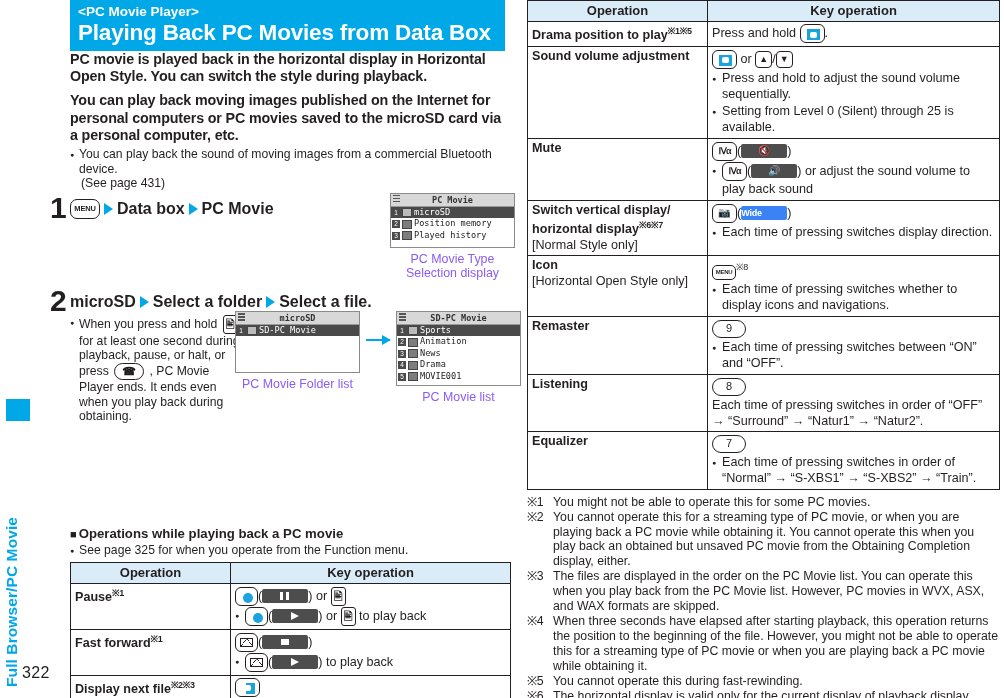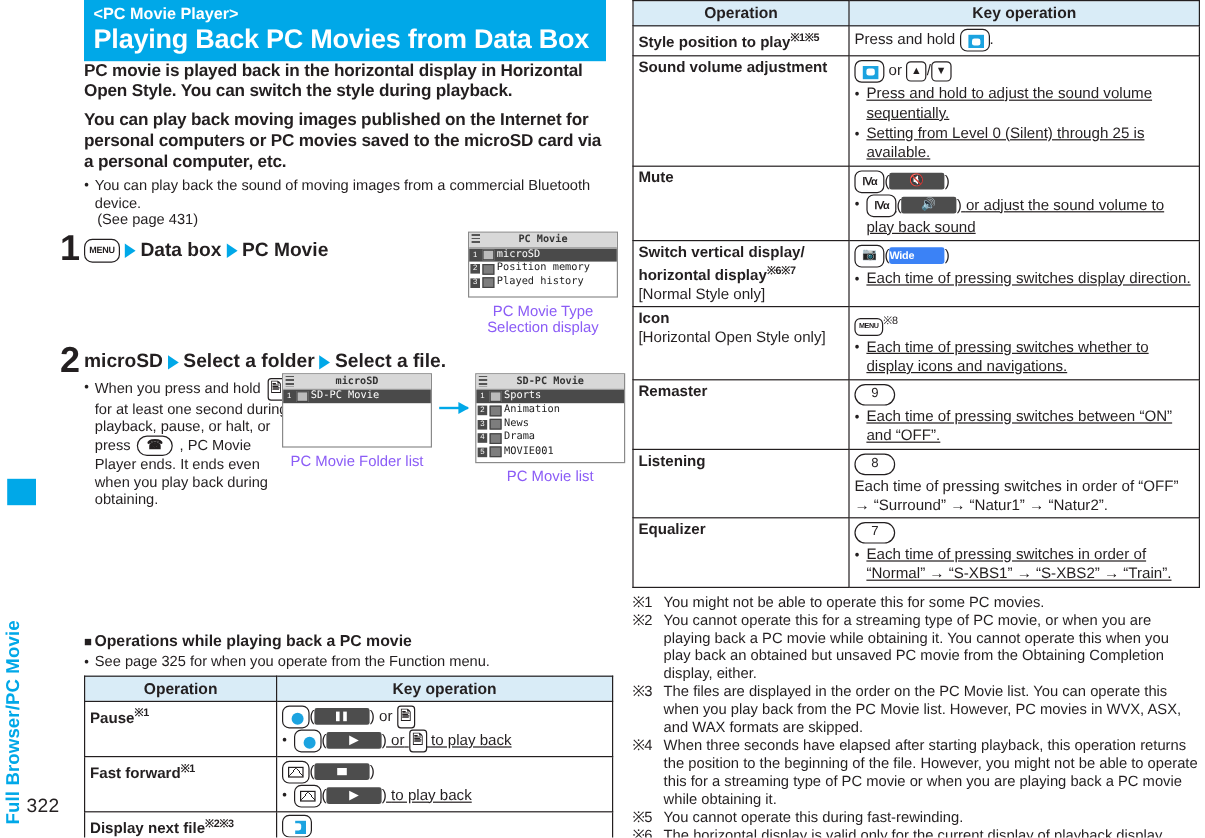--- a/index.html
+++ b/index.html
@@ -317,21 +317,21 @@
     font-weight: bold;
     font-size: 13px;
     padding: 2px 4px 3px;
   }
   table.optbl td.op {
     font-weight: bold;
     line-height: 15.5px;
   }
   table.optbl td.ko { line-height: 16px; }
   table.optbl td.ko .line { margin: 1px 0; display:block; }
-  .kdot { position: relative; padding-left: 10px; display:block; margin: 1px 0; text-decoration: underline;}
+  .kdot { position: relative; padding-left: 10px; display:block; margin: 1px 0;}
   .kdot::before{
     content:"\25CF"; position:absolute; left:0; top:0;
     font-size:7px; line-height:17px;
   }
   .reg { font-weight: normal; }
 
   
   .fnotes { margin-top: 5px; font-size: 12.3px; line-height: 14.9px; }
   .fn { display: flex; margin-bottom: 0px; }
   .fn .mk { width: 26px; flex: none; letter-spacing: -.5px;}
@@ -551,21 +551,21 @@
         </colgroup>
       <thead>
         <tr>
           <th>Operation</th>
           <th>Key operation</th>
         </tr>
       </thead>
       <tbody>
 
         <tr>
-          <td class="op"><span>Style position to play</span><span class="sup">※1※5</span></td>
+          <td class="op"><span>Drama position to play</span><span class="sup">※1※5</span></td>
           <td class="ko">
             <span class="reg">Press and hold</span>
             <span class="key key-nav"><span class="core"></span></span><span class="reg">.</span>
           </td>
         </tr>
 
         <tr>
           <td class="op"><span>Sound volume adjustment</span></td>
           <td class="ko">
             <span class="line">

